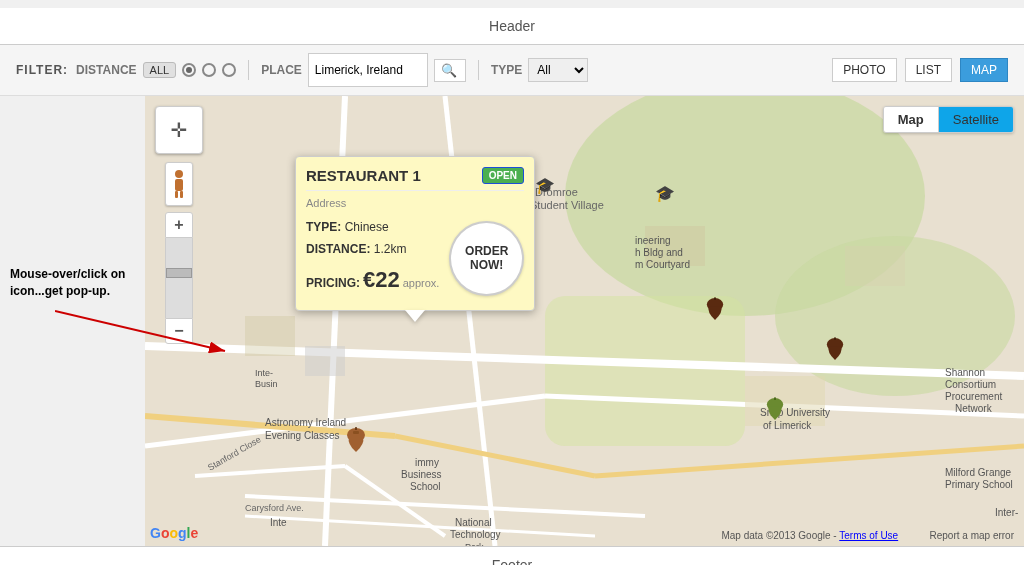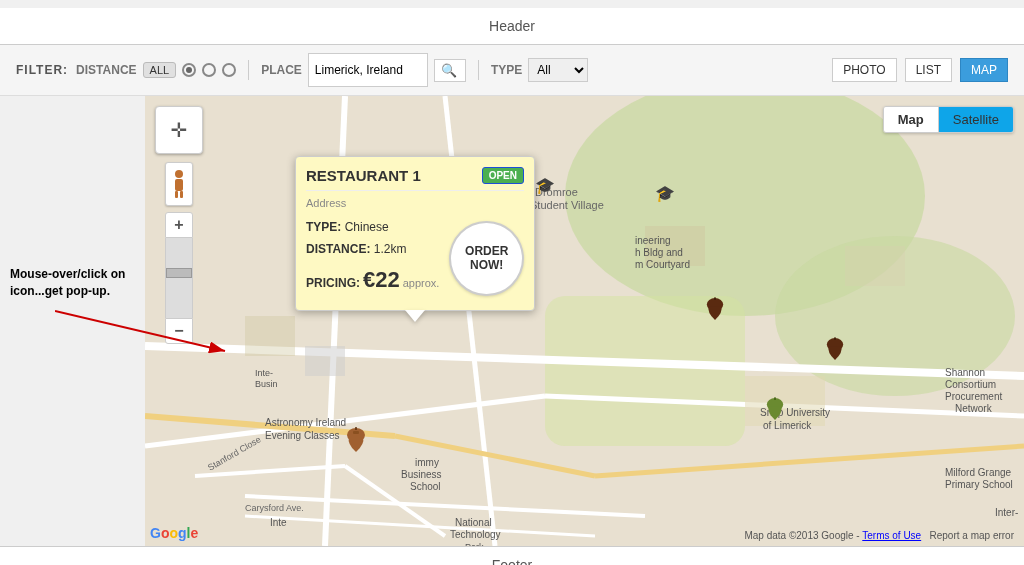--- a/index.html
+++ b/index.html
@@ -607,20 +607,20 @@
     <div style="position:absolute; top:88px; left:510px; font-size:16px; z-index:12;">🎓</div>
 
     <div class="google-logo">
       <span>G</span><span>o</span><span>o</span><span>g</span><span>l</span><span>e</span>
     </div>
 
     <div class="map-attribution">
       <span>Map data ©2013 Google - </span>
       <a href="#">Terms of Use</a>
       &nbsp;
-      <span style="cursor:pointer;">Report a map error</span>
+      <span style="cursor:pointer;margin-left:23px;">Report a map error</span>
     </div>
   </div>
 </div>
 
 <div class="footer-bar">
   <span>Footer</span>
 </div>
 
 </body></html>

